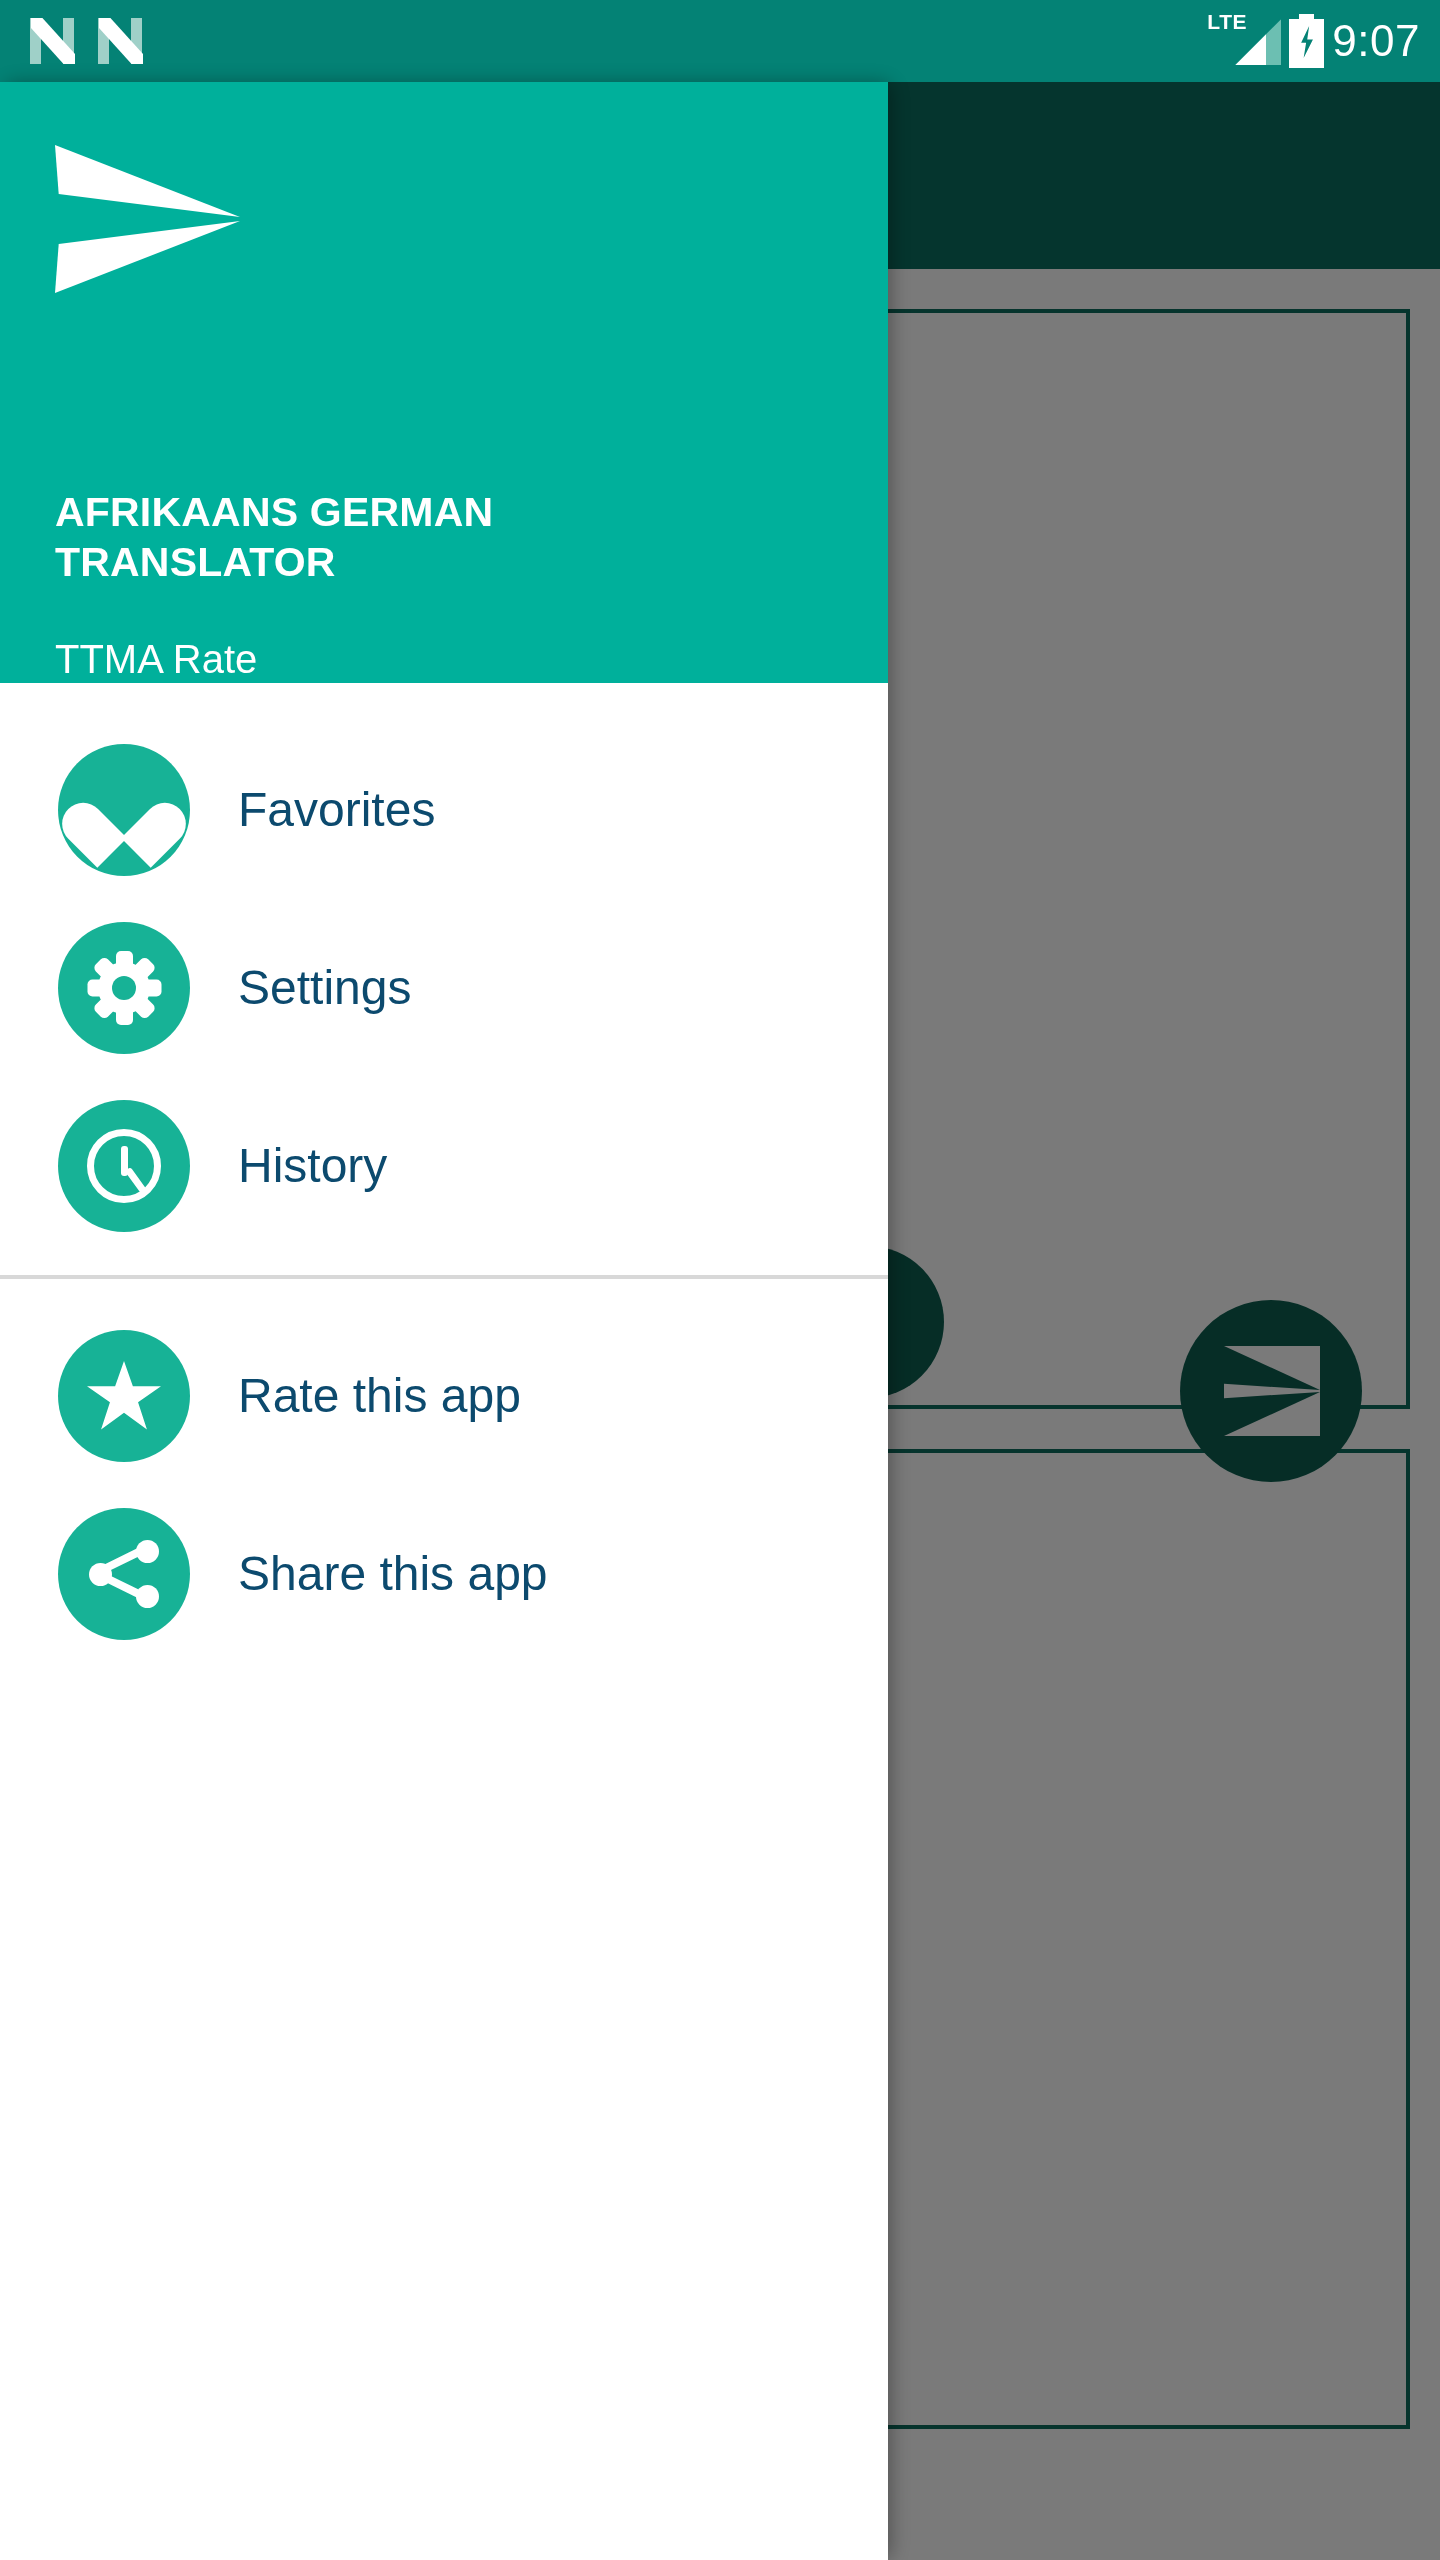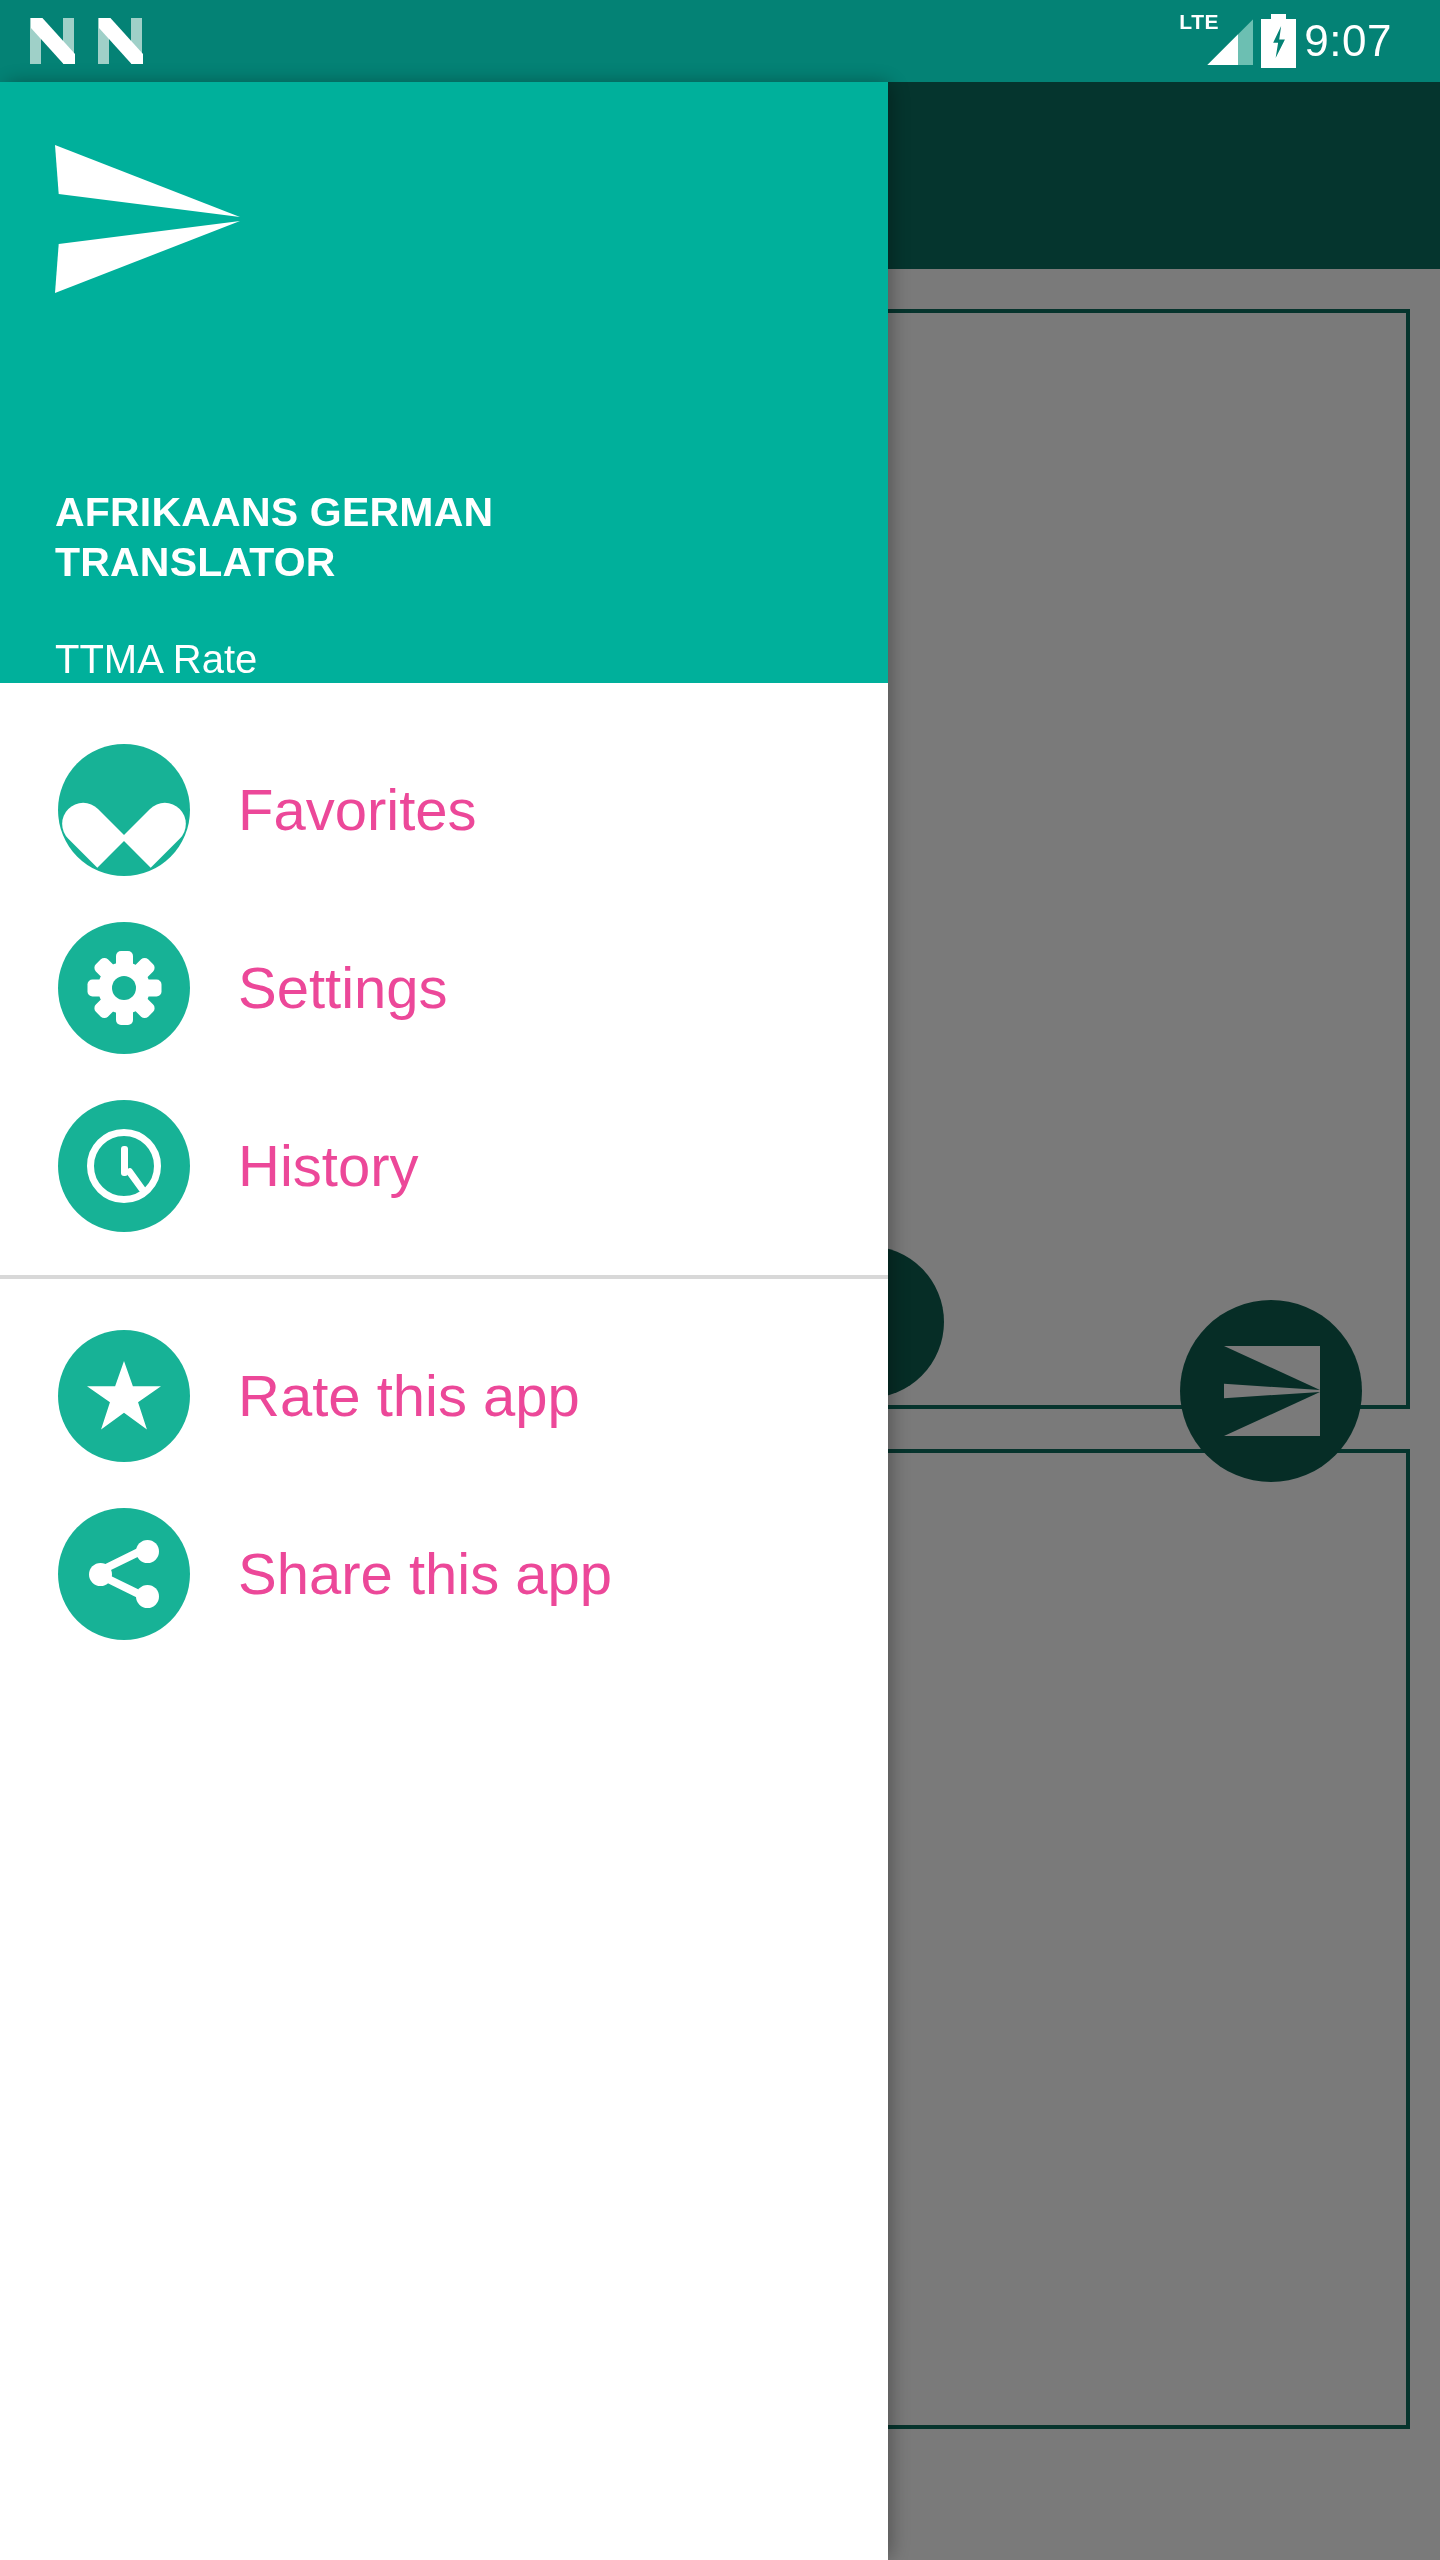--- a/index.html
+++ b/index.html
@@ -22,21 +22,21 @@
   }
   #status-left { display:flex; align-items:center; gap:24px; padding-left:30px; }
   .n-logo { width:44px; height:46px; position:relative; }
   .n-logo .nl { position:absolute; left:0; top:0; width:11px; height:46px; background:#9fd0c8; }
   .n-logo .nr { position:absolute; right:0; top:0; width:11px; height:46px; background:#9fd0c8; }
   .n-logo .nd {
     position:absolute; left:1px; top:0; width:44px; height:46px; background:#ffffff;
     clip-path:polygon(0% 0%, 26% 0%, 100% 78%, 100% 100%, 74% 100%, 0% 22%);
   }
   #status-right {
-    margin-left:auto; display:flex; align-items:center; gap:8px; padding-right:48px;
+    margin-left:auto; display:flex; align-items:center; gap:8px; padding-right:20px;
   }
   .lte-wrap { position:relative; width:74px; height:56px; }
   .lte-text {
     position:absolute; left:0; top:-2px; font-size:21px; font-weight:bold; color:#ffffff;
     letter-spacing:0.5px; line-height:1;
   }
   .sig-full {
     position:absolute; right:0; bottom:4px; width:46px; height:46px;
     background:#6cbfb2;
     clip-path:polygon(100% 0%, 100% 100%, 0% 100%);
@@ -139,21 +139,21 @@
 
   #drawer-list { flex:1 1 auto; padding-top:38px; background:#ffffff; }
   .nav-item {
     display:flex; align-items:center; height:178px; padding-left:58px; cursor:pointer;
   }
   .nav-icon {
     width:132px; height:132px; border-radius:50%; background:#17b296;
     position:relative; flex:0 0 132px;
   }
   .nav-label {
-    margin-left:48px; font-size:58px; color:#ec4899; line-height:1;
+    margin-left:48px; font-size:48px; color:#0c4a6e; line-height:1;
   }
   #nav-divider {
     height:4px; background:#d8d8d8; margin:20px 0 28px 0; width:888px;
   }
 
   
   .ic-heart { position:absolute; left:27px; top:32px; width:78px; height:70px; }
   .ic-heart .hl, .ic-heart .hr {
     position:absolute; top:0; width:42px; height:62px;
     background:#ffffff; border-radius:42px 42px 0 0;

